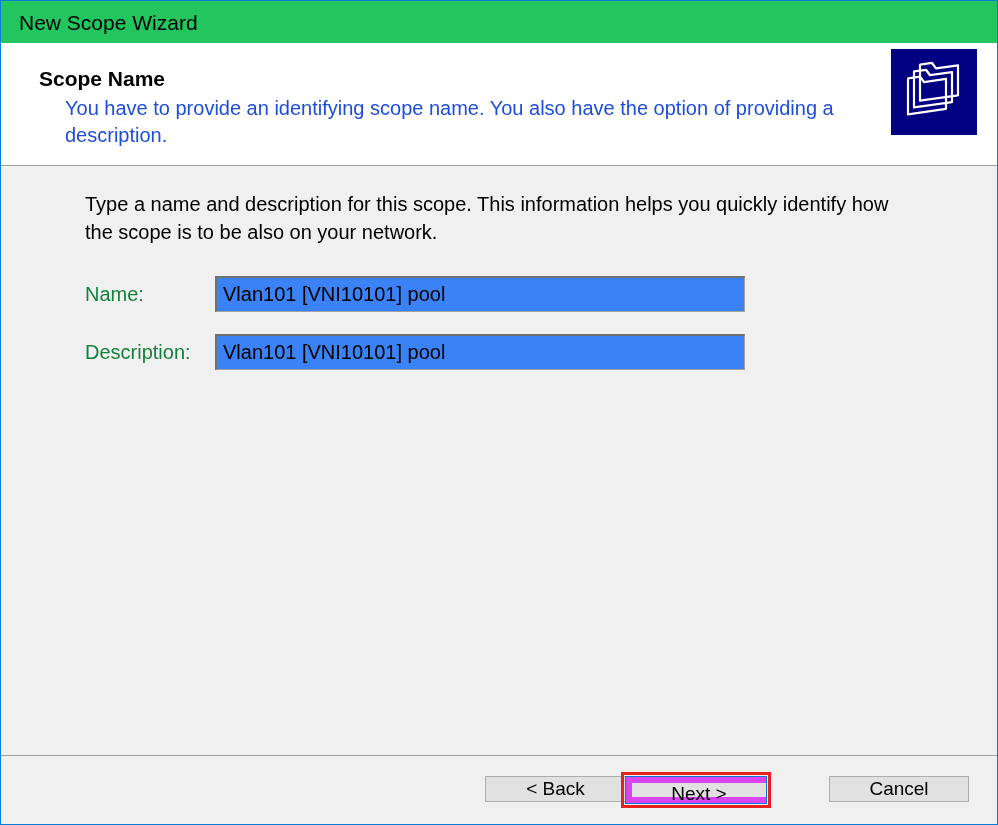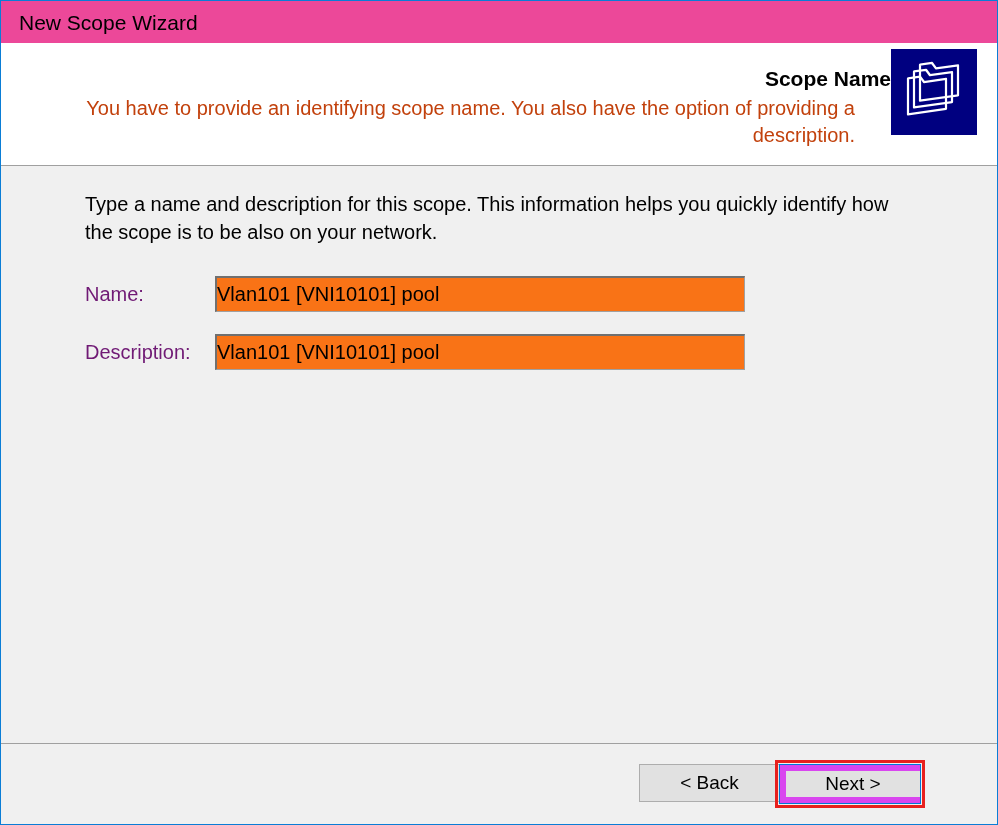--- a/index.html
+++ b/index.html
@@ -16,44 +16,43 @@
       height: 825px;
       border: 1px solid #0a7dd6;
       display: flex;
       flex-direction: column;
       background: #fff;
     }
     .titlebar {
       padding: 10px 18px 8px 18px;
       font-size: 21px;
       color: #000;
-      background: #ec4899;
+      background: #22c55e;
     }
     .header {
       padding: 4px 20px 16px 20px;
       display: flex;
       align-items: flex-start;
       background: #fff;
       border-bottom: 1px solid #a0a0a0;
     }
     .header-text {
       flex: 1;
       padding-top: 20px;
-      text-align: right;
     }
     .header-title {
       font-size: 21px;
       font-weight: bold;
       color: #000;
       margin-bottom: 4px;
       margin-left: 18px;
     }
     .header-subtitle {
       font-size: 20px;
-      color: #c2410c;
+      color: #1d4ed8;
       line-height: 1.35;
       margin-left: 44px;
       max-width: 790px;
     }
     .header-icon {
       width: 86px;
       height: 86px;
       background: #000080;
       border: 1px solid #000080;
       flex-shrink: 0;
@@ -75,46 +74,46 @@
       max-width: 820px;
     }
     .form-row {
       display: flex;
       align-items: center;
       margin-bottom: 22px;
     }
     .form-label {
       width: 130px;
       font-size: 20px;
-      color: #701a75;
+      color: #15803d;
     }
     .form-input {
       width: 530px;
       height: 36px;
       border: 1px solid #a0a0a0;
       border-top: 2px solid #707070;
       border-left: 2px solid #707070;
-      background: #f97316;
+      background: #3b82f6;
       font-family: inherit;
       font-size: 20px;
-      padding: 2px 0;
+      padding: 2px 6px;
       outline: none;
       color: #000;
     }
     .footer {
       border-top: 1px solid #a0a0a0;
       background: #f0f0f0;
       padding: 20px 28px 20px 20px;
       display: flex;
       justify-content: flex-end;
       gap: 14px;
     }
     .btn {
       width: 140px;
-      height: 38px;
+      height: 26px;
       background: #e1e1e1;
       border: 1px solid #adadad;
       font-family: inherit;
       font-size: 19px;
       color: #000;
       cursor: pointer;
     }
     .btn-group {
       display: flex;
       gap: 0;
@@ -179,15 +178,16 @@
   <div class="footer">
     <div class="btn-group">
       <button class="btn">&lt; Back</button>
       <span class="btn-highlight">
         <span class="btn-default-wrap">
           <button class="btn btn-default">Next &gt;</button>
         </span>
       </span>
     </div>
     <div class="gap"></div>
+    <button class="btn">Cancel</button>
   </div>
 
 </div>
 
 </body></html>

